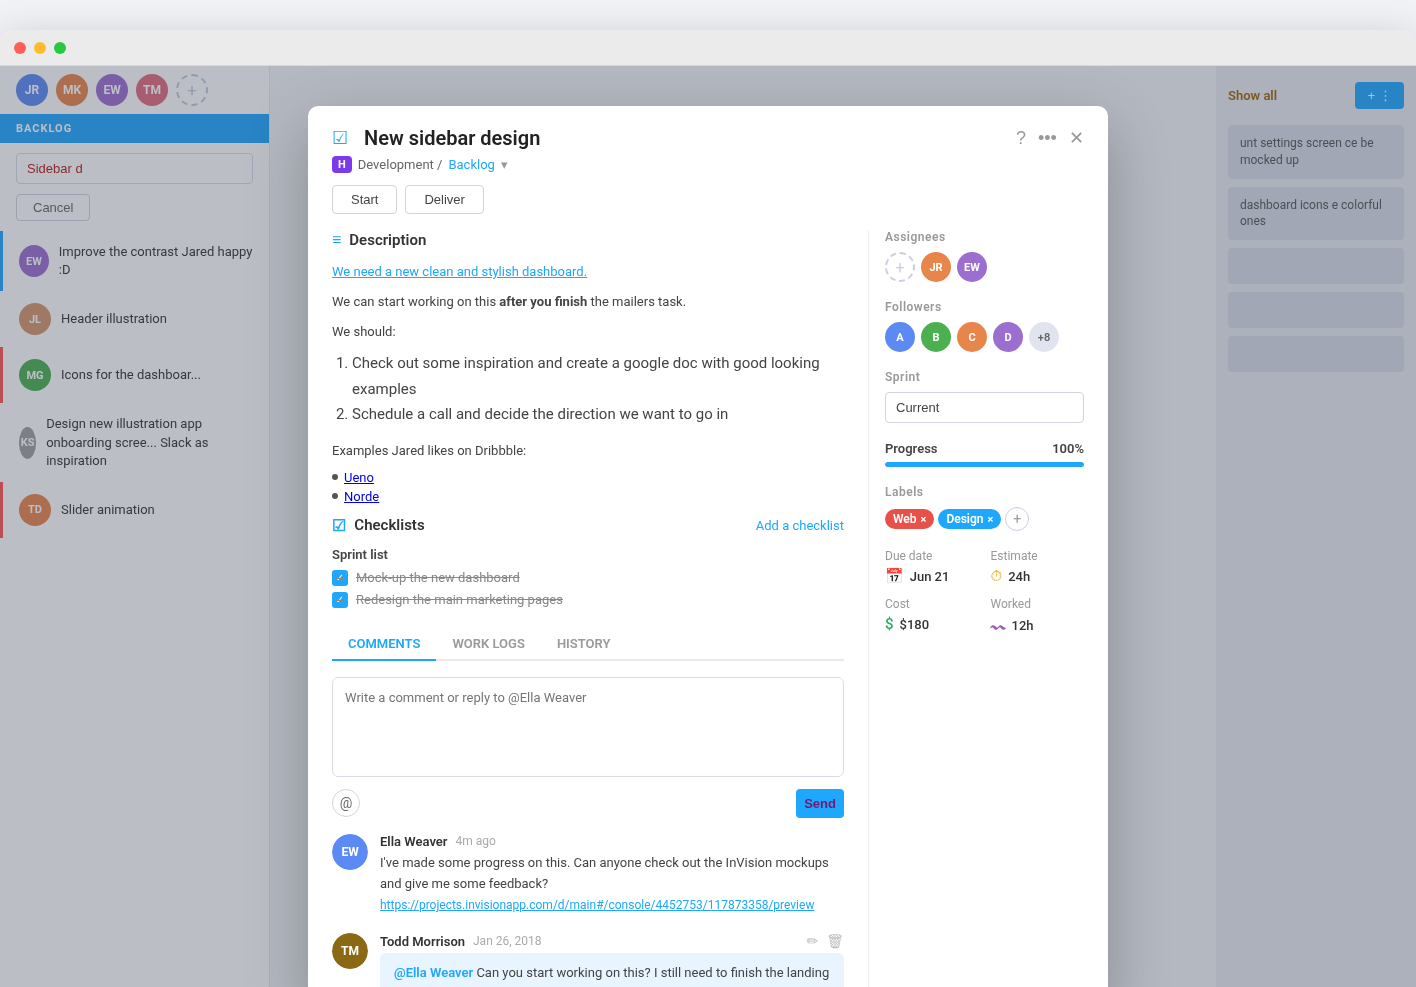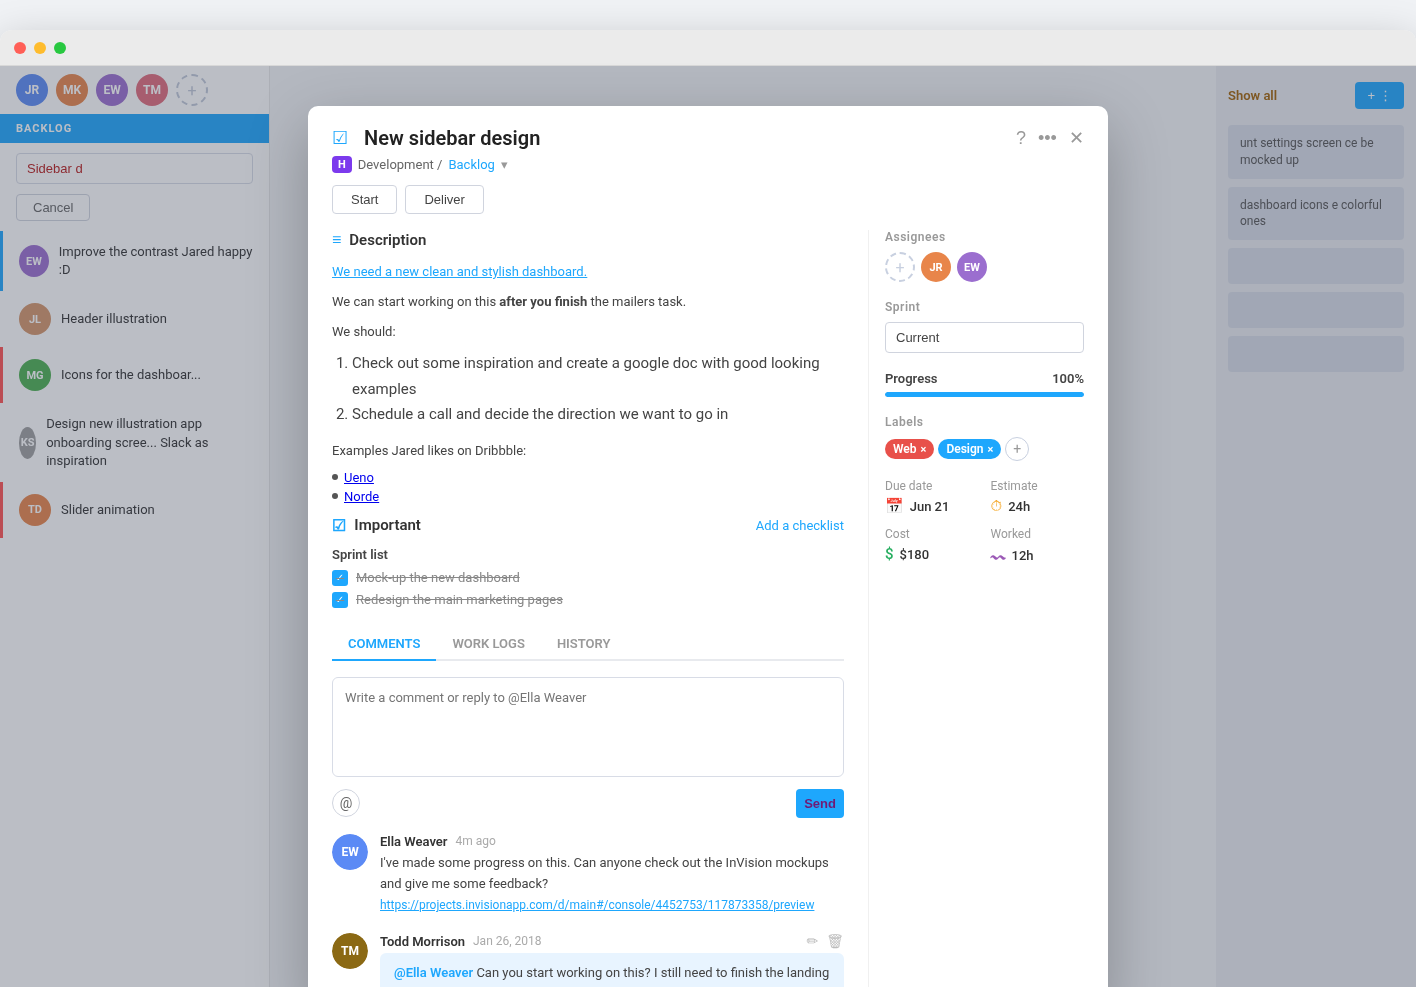--- a/index.html
+++ b/index.html
@@ -857,21 +857,21 @@
                 <span class="bullet-dot"></span>
                 <a href="#">Norde</a>
               </div>
             </div>
           </div>
 
           <div>
             <div class="checklist-header">
               <div class="section-title" style="margin-bottom:0;">
                 <span class="section-icon">☑</span>
-                <span>Important</span>
+                <span>Checklists</span>
               </div>
               <span class="checklist-add-link">Add a checklist</span>
             </div>
             <div style="margin-top:12px;">
               <div class="checklist-section-title">Sprint list</div>
               <div class="checklist-item">
                 <div class="check-box">✓</div>
                 <span>Mock-up the new dashboard</span>
               </div>
               <div class="checklist-item">
@@ -936,20 +936,30 @@
 
           <div class="sidebar-section">
             <div class="sidebar-label">Assignees</div>
             <div class="assignees-row">
               <div class="add-assignee">+</div>
               <div style="width:30px;height:30px;border-radius:50%;background:#e8854a;display:flex;align-items:center;justify-content:center;color:#fff;font-size:11px;font-weight:700;">JR</div>
               <div style="width:30px;height:30px;border-radius:50%;background:#9b6ecf;display:flex;align-items:center;justify-content:center;color:#fff;font-size:11px;font-weight:700;">EW</div>
             </div>
           </div>
 
+          <div class="sidebar-section">
+            <div class="sidebar-label">Followers</div>
+            <div class="followers-row">
+              <div style="width:30px;height:30px;border-radius:50%;background:#5b8af5;display:flex;align-items:center;justify-content:center;color:#fff;font-size:11px;font-weight:700;">A</div>
+              <div style="width:30px;height:30px;border-radius:50%;background:#4caf50;display:flex;align-items:center;justify-content:center;color:#fff;font-size:11px;font-weight:700;">B</div>
+              <div style="width:30px;height:30px;border-radius:50%;background:#e8854a;display:flex;align-items:center;justify-content:center;color:#fff;font-size:11px;font-weight:700;">C</div>
+              <div style="width:30px;height:30px;border-radius:50%;background:#9b6ecf;display:flex;align-items:center;justify-content:center;color:#fff;font-size:11px;font-weight:700;">D</div>
+              <div class="followers-more">+8</div>
+            </div>
+          </div>
 
           <div class="sidebar-section">
             <div class="sidebar-label">Sprint</div>
             <div style="position:relative;">
               <select class="sprint-select">
                 <option>Current</option>
               </select>
             </div>
           </div>
 

